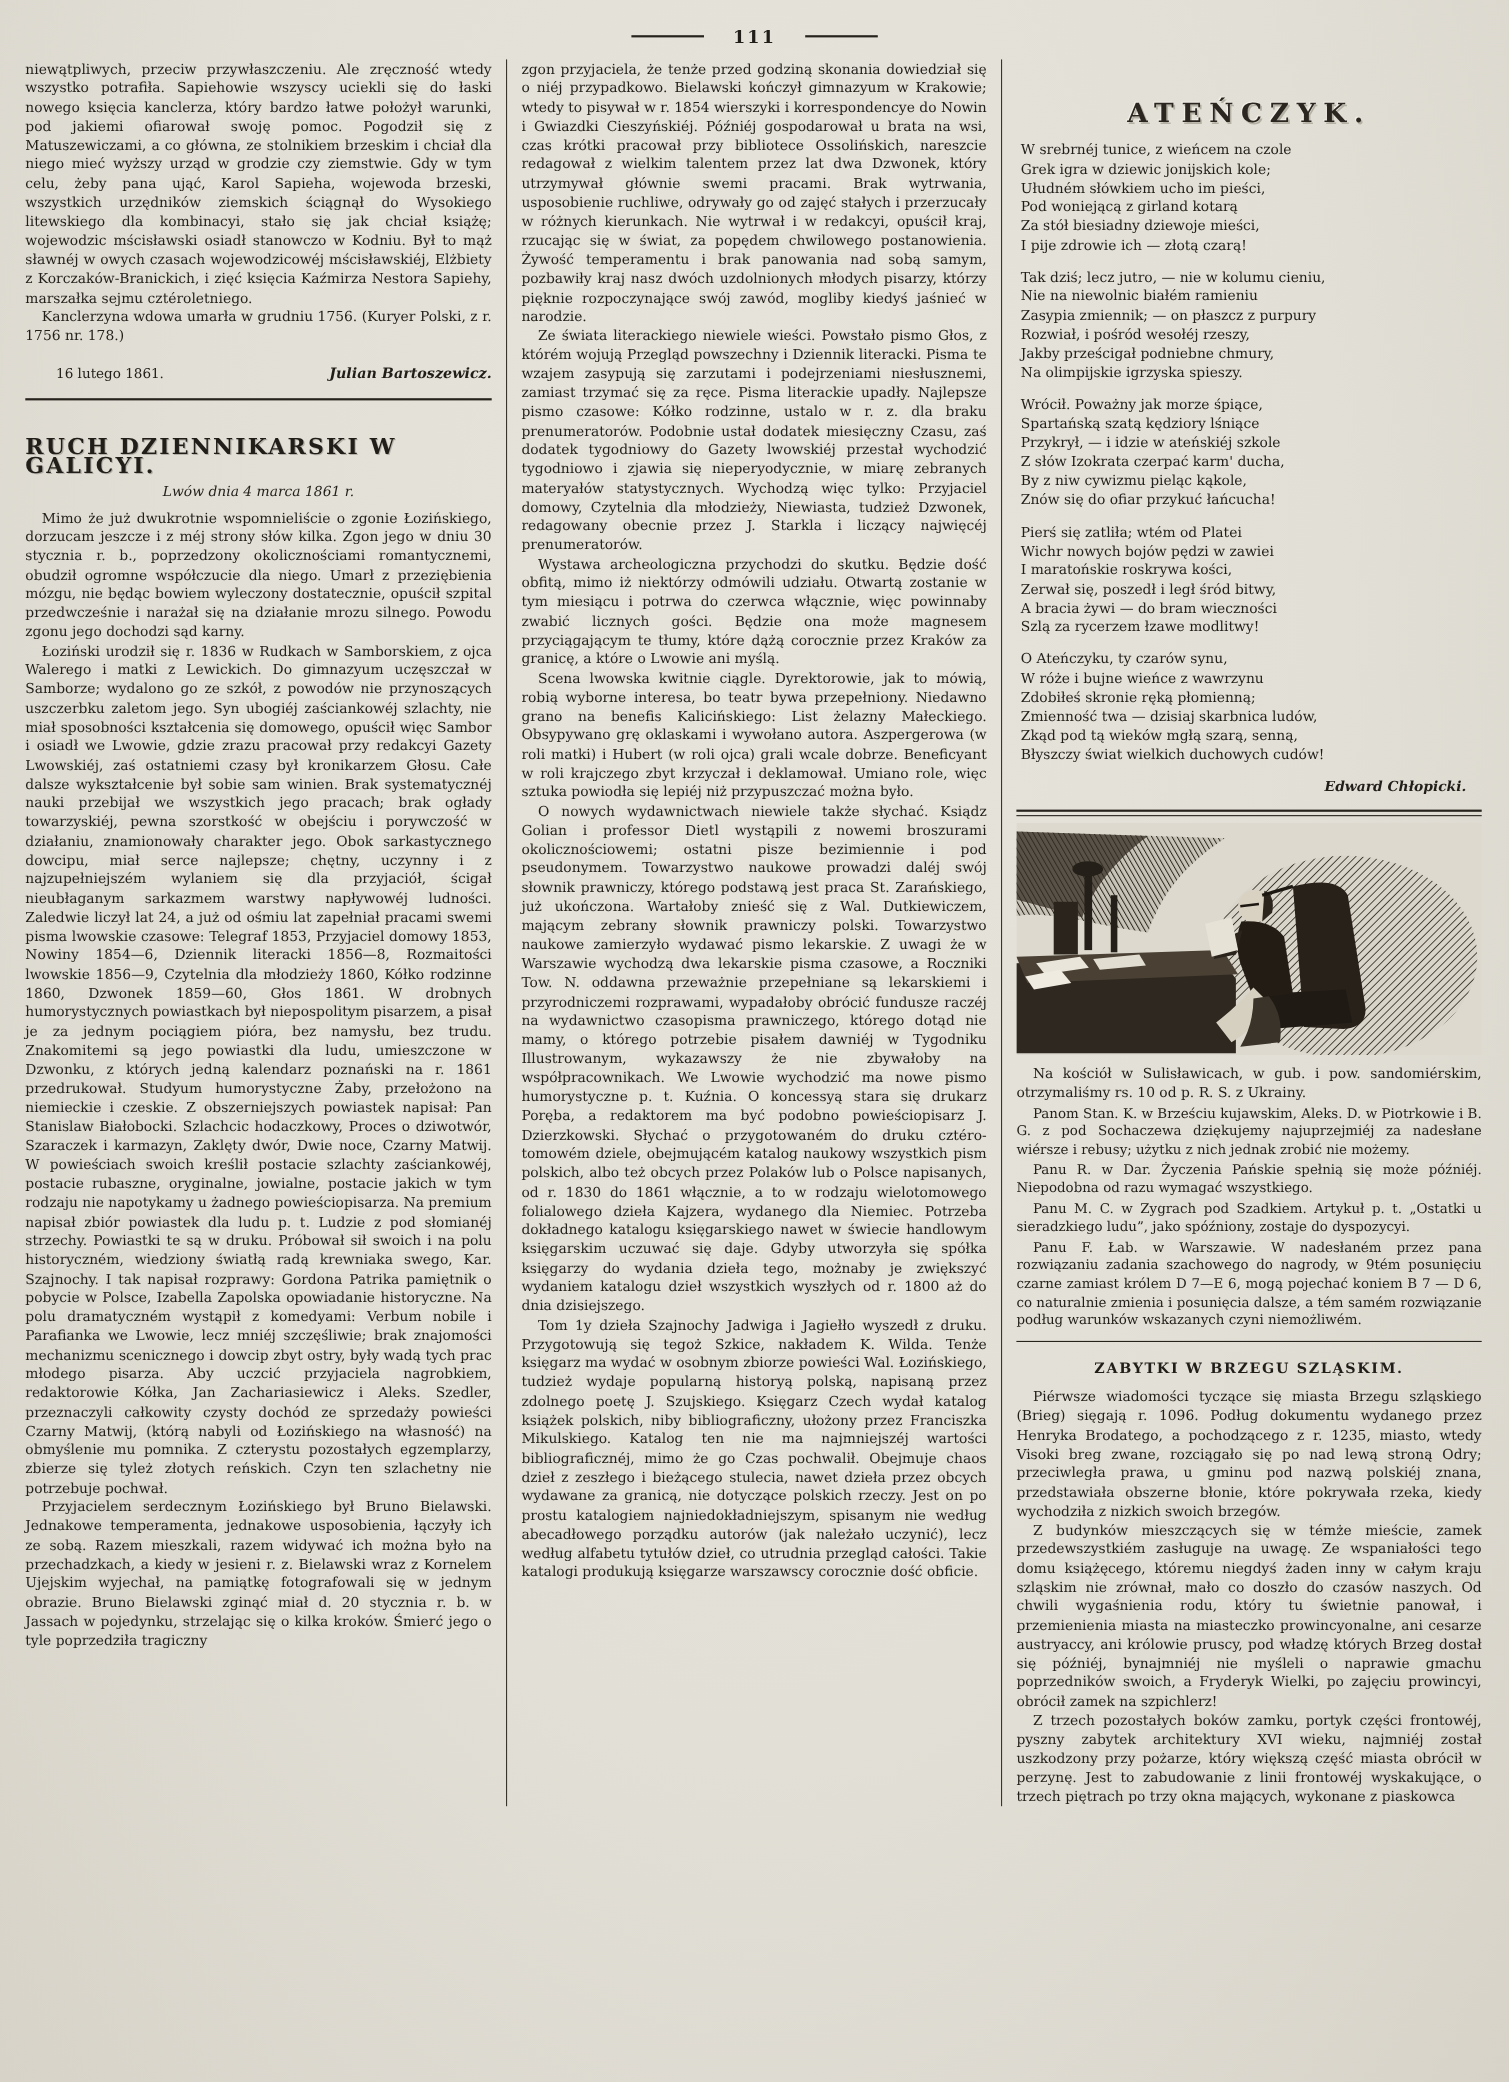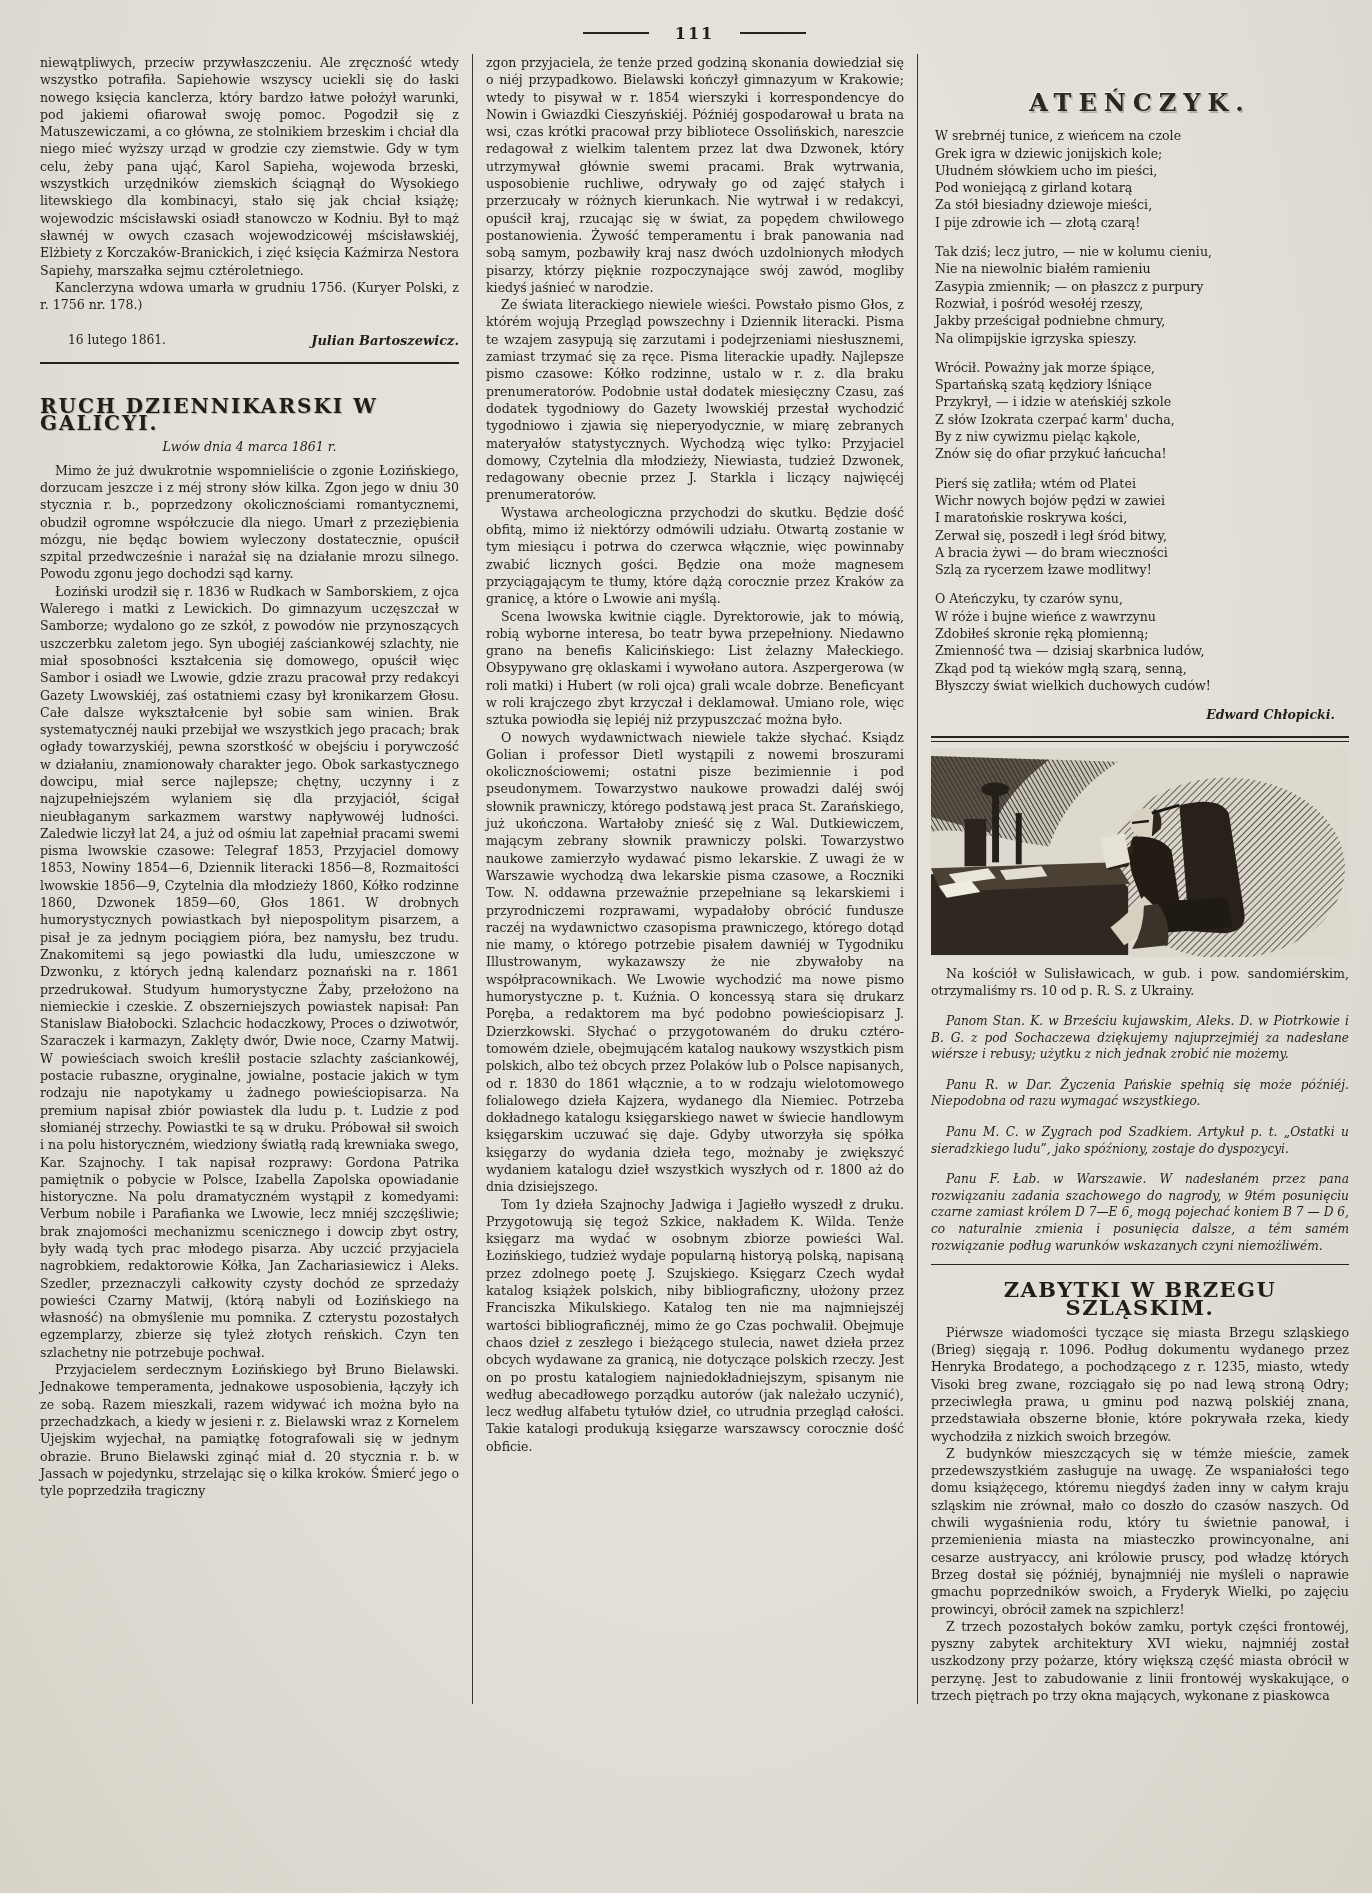--- a/index.html
+++ b/index.html
@@ -7,21 +7,20 @@
   .sheet{
     position:relative;
     width:1372px;height:1893px;
     margin:0 auto;
     background:
       radial-gradient(ellipse at 50% 30%, #e7e4dc 0%, #e2dfd6 55%, #d7d3c9 100%);
     color:#211e19;
     font-family:"DejaVu Serif","Liberation Serif",serif;
     overflow:hidden;
     box-sizing:border-box;
-    padding-left:17px;
   }
   .page-head{
     display:flex;align-items:center;justify-content:center;
     gap:26px;padding-top:16px;height:34px;
   }
   .head-dash{width:66px;border-top:2px solid #26221c;height:0;}
   .page-num{font-size:16px;font-weight:bold;letter-spacing:2px;}
   .cols{
     display:flex;align-items:stretch;
     padding:4px 10px 0 10px;
@@ -50,29 +49,29 @@
     text-shadow:1px 1px 0 rgba(40,35,28,.25);
   }
   h2.poem-title{
     margin:40px 0 16px 0;text-align:center;
     font-size:24px;letter-spacing:7px;font-weight:bold;
     color:#2b2620;
     text-shadow:1.5px 1.5px 0 #b5b0a4, -1px -1px 0 #f2efe7;
   }
   h3.zabytki-title{
     margin:16px 0 8px 0;text-align:center;
-    font-size:21px;letter-spacing:1.5px;font-weight:bold;
+    font-size:13px;letter-spacing:1.5px;font-weight:bold;
   }
   .dateline{text-align:center;font-style:italic;margin:4px 0 6px 0;text-indent:0;}
   .stanza{
     white-space:pre-line;text-align:left;text-indent:0;
     margin:0 0 12px 4px;
   }
   .poem-sig{text-align:right;font-style:italic;font-weight:bold;padding-right:14px;margin-top:2px;}
-  .notice{font-size:12.2px;line-height:16.6px;margin-top:14px;font-style:italic;}
+  .notice{font-size:12.2px;line-height:16.6px;margin-top:2px;}
   .donation{margin-top:8px;}
   .engraving-wrap{margin:6px 0 4px 0;}
   .engraving-wrap svg{display:block;width:100%;height:auto;}
 </style>
 </head>
 <body>
 
 <div class="sheet">
 
   <div class="page-head">

